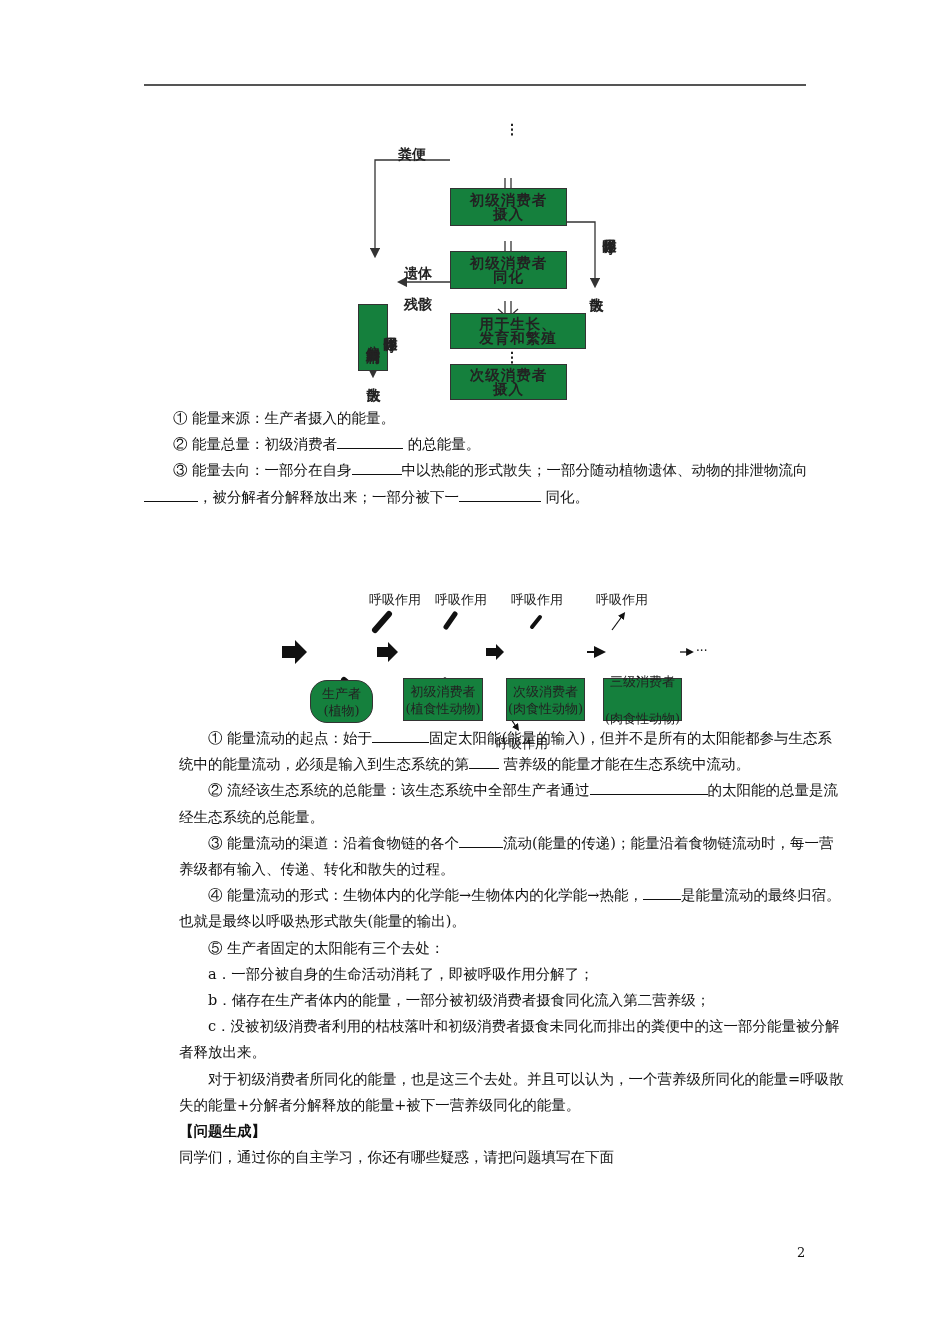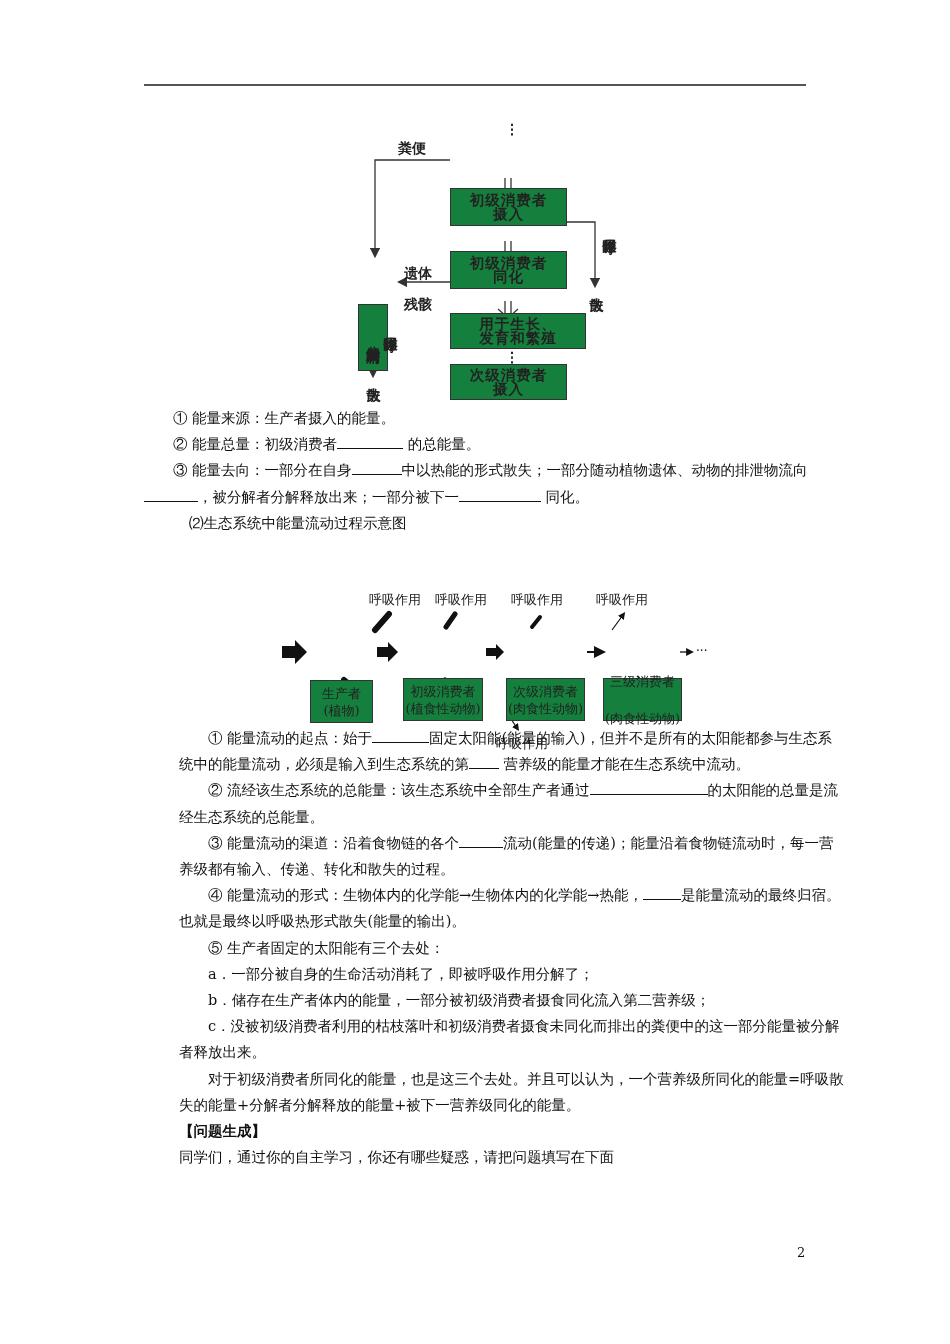--- a/index.html
+++ b/index.html
@@ -71,34 +71,33 @@
     <div class="box" style="left:450px;top:265px;width:136px;height:36px;">
       <span>用于生长、</span>
       <span>发育和繁殖</span>
     </div>
     <div class="box" style="left:450px;top:316px;width:117px;height:36px;">
       <span>次级消费者</span>
       <span>摄入</span>
     </div>
     <div class="lbl" style="left:505px;top:350px;">⋮</div>
     <div class="box vert" style="left:358px;top:256px;width:30px;height:67px;font-size:14px;line-height:13px;writing-mode:vertical-rl;">分解者利用</div>
-    <div class="lbl" style="left:398px;top:141px;text-align:right;">粪便</div>
+    <div class="lbl" style="left:398px;top:147px;text-align:right;">粪便</div>
     <div class="lbl" style="left:404px;top:266px;">遗体</div>
     <div class="lbl" style="left:404px;top:298px;font-family:Liberation Mono, monospace;">残骸</div>
     <div class="lbl vert" style="left:601px;top:228px;writing-mode:vertical-rl;">呼吸作用</div>
     <div class="lbl vert" style="left:588px;top:287px;writing-mode:vertical-rl;">散失</div>
     <div class="lbl vert" style="left:382px;top:326px;writing-mode:vertical-rl;">呼吸作用</div>
     <div class="lbl vert" style="left:365px;top:377px;writing-mode:vertical-rl;">散失</div>
   </div>
 
   <div class="text" style="top:405px;">
     <p class="p"><span>① 能量来源：生产者摄入的能量。</span></p>
     <p class="p"><span>② 能量总量：初级消费者</span><span class="blank" style="width:66px"></span><span> 的总能量。</span></p>
     <p class="p"><span>③ 能量去向：一部分在自身</span><span class="blank" style="width:50px"></span><span>中以热能的形式散失；一部分随动植物遗体、动物的排泄物流向</span><span class="blank" style="width:54px"></span><span>，被分解者分解释放出来；一部分被下一</span><span class="blank" style="width:82px"></span><span>  同化。</span></p>
-    <p class="p" style="text-indent:45px">⑵生态系统中能量流动过程示意图</p>
   </div>
 
   <div class="diag d2" style="left:0;top:0;width:950px;height:760px;">
     <svg width="950" height="760">
       <defs>
         <marker id="ah2" markerWidth="6" markerHeight="6" refX="3" refY="3" orient="auto">
           <path d="M0,0 L6,3 L0,6 z" fill="#111"></path>
         </marker>
       </defs>
       <g fill="#111">
@@ -123,21 +122,21 @@
         <line x1="544" y1="680" x2="554" y2="690" stroke-width="4"></line>
       </g>
       <line x1="637" y1="676" x2="652" y2="690" stroke="#111" stroke-width="1.2" marker-end="url(#ah2)"></line>
       <line x1="509" y1="716" x2="517" y2="728" stroke="#111" stroke-width="1.2" marker-end="url(#ah2)"></line>
       <text x="696" y="655" font-size="12" fill="#111">···</text>
     </svg>
     <div class="lbl" style="left:369px;top:592px;">呼吸作用</div>
     <div class="lbl" style="left:435px;top:592px;">呼吸作用</div>
     <div class="lbl" style="left:511px;top:592px;">呼吸作用</div>
     <div class="lbl" style="left:596px;top:592px;">呼吸作用</div>
-    <div class="box" style="left:310px;top:632px;width:63px;height:43px;">
+    <div class="box" style="left:310px;top:632px;width:63px;height:43px;border-radius:17px;">
       <span>生产者</span>
       <span>(植物)</span>
     </div>
     <div class="box" style="left:403px;top:630px;width:80px;height:43px;">
       <span>初级消费者</span>
       <span>(植食性动物)</span>
     </div>
     <div class="box" style="left:506px;top:630px;width:79px;height:43px;">
       <span>次级消费者</span>
       <span>(肉食性动物)</span>

